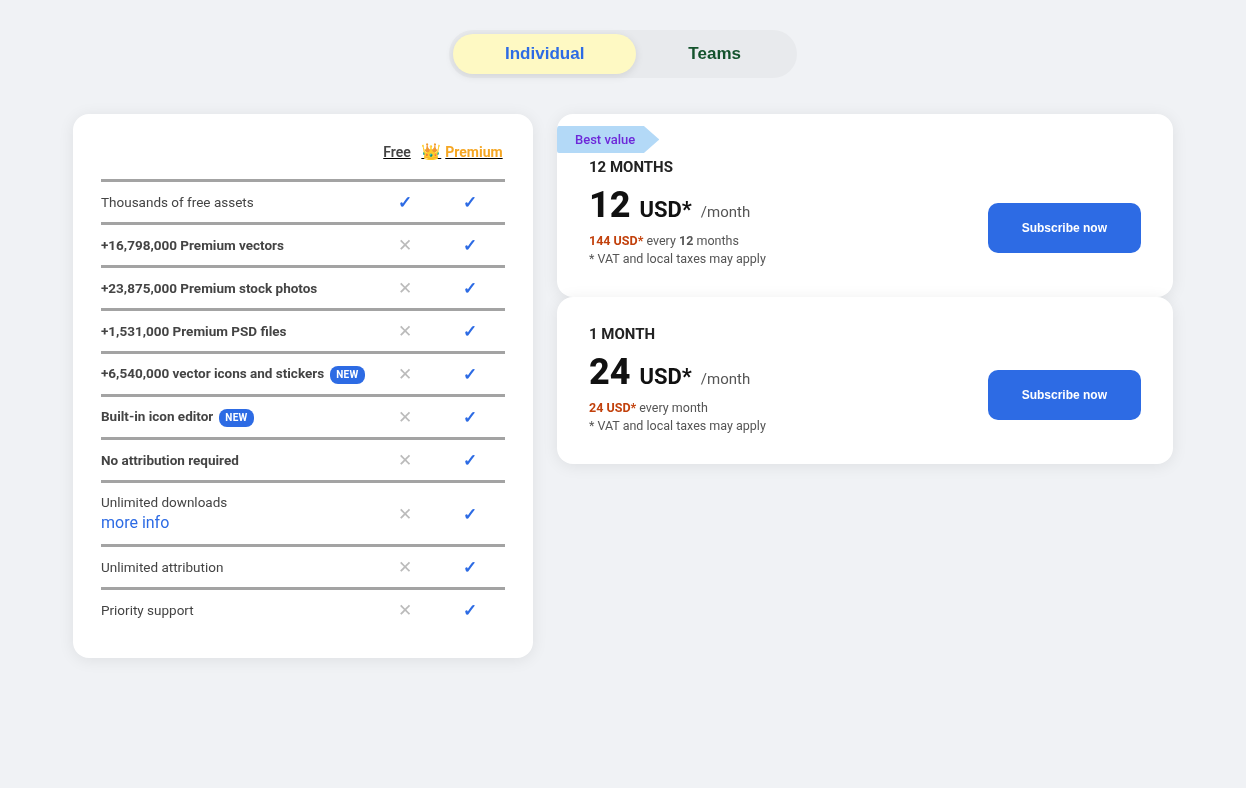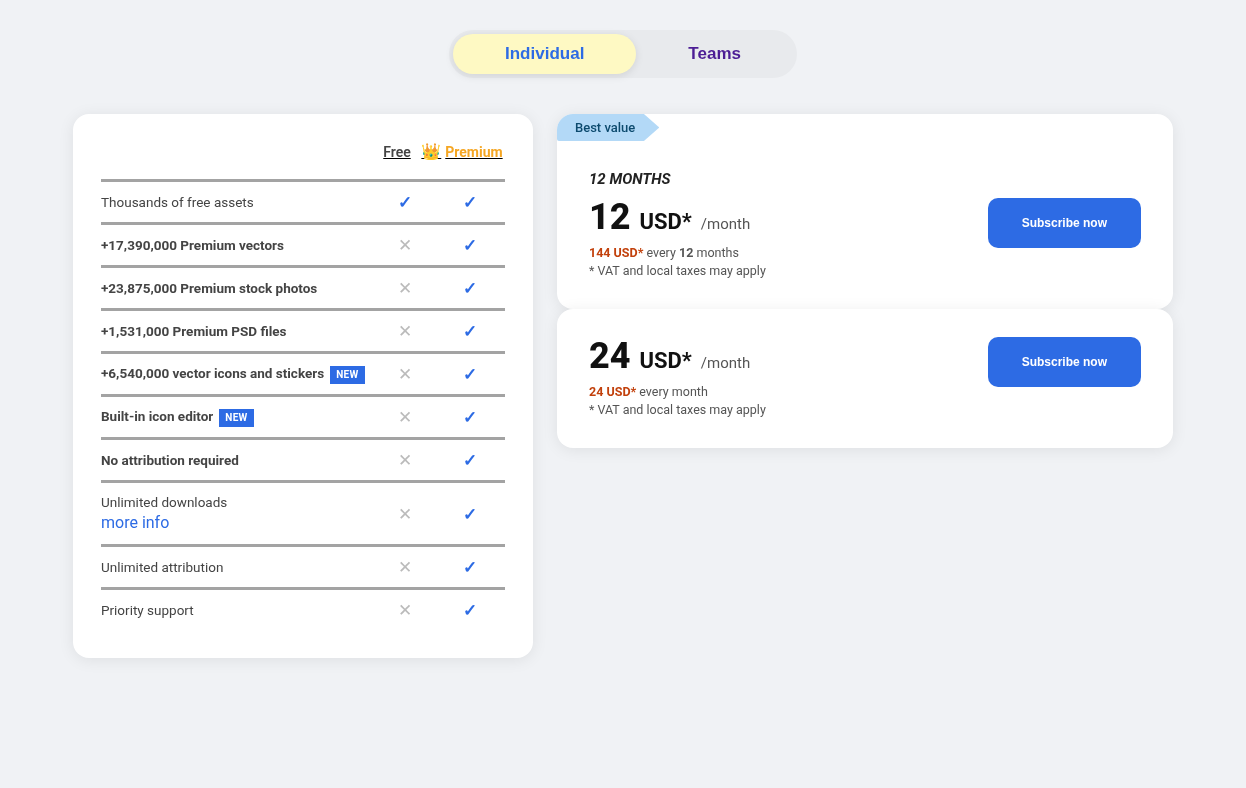--- a/index.html
+++ b/index.html
@@ -36,21 +36,21 @@
       cursor: pointer;
       transition: all 0.2s;
     }
     .tab-btn.active {
       background: #fef9c3;
       color: #2d6be4;
       box-shadow: 0 2px 8px rgba(0,0,0,0.1);
     }
     .tab-btn.inactive {
       background: transparent;
-      color: #4c1d95;
+      color: #14532d;
     }
     .main-content {
       display: flex;
       gap: 24px;
       align-items: flex-start;
     }
     
     .features-card {
       background: #fff;
       border-radius: 16px;
@@ -103,21 +103,21 @@
     .feature-label strong {
       font-weight: 700;
     }
     .badge-new {
       display: inline-block;
       background: #2d6be4;
       color: #fff;
       font-size: 10px;
       font-weight: 700;
       padding: 2px 6px;
-      border-radius: 0;
+      border-radius: 8px;
       margin-left: 6px;
       vertical-align: middle;
       letter-spacing: 0.3px;
     }
     .more-info {
       color: #2d6be4;
       font-size: 16px;
       display: block;
       cursor: pointer;
       text-decoration: none;
@@ -149,43 +149,42 @@
     .pricing-card {
       background: #fff;
       border-radius: 16px;
       box-shadow: 0 2px 16px rgba(0,0,0,0.08);
       padding: 28px 32px;
       position: relative;
       overflow: hidden;
     }
     .best-value-ribbon {
       position: absolute;
-      top: 0;
+      top: 12px;
       left: 0;
       background: #b3d9f7;
-      color: #0c4a6e;
+      color: #6d28d9;
       font-size: 13px;
       font-weight: 500;
       padding: 6px 24px 6px 18px;
       clip-path: polygon(0 0, 85% 0, 100% 50%, 85% 100%, 0 100%);
       border-radius: 2px 0 0 2px;
     }
     .plan-duration {
       font-size: 15px;
       font-weight: 700;
       color: #222;
       margin-bottom: 10px;
     }
     .plan-duration.with-ribbon {
-      margin-top: 28px;
-      font-style: italic;
+      margin-top: 16px;
     }
     .plan-price-row {
       display: flex;
-      align-items: flex-start;
+      align-items: center;
       justify-content: space-between;
       gap: 21px;
     }
     .plan-price-info {
       flex: 1;
     }
     .plan-price-main {
       font-size: 36px;
       font-weight: 800;
       color: #111;
@@ -247,21 +246,21 @@
         </div>
       </div>
 
       <div id="feature-rows">
           <div class="feature-row">
             <div class="feature-label">Thousands of free assets</div>
             <div class="check-col"><span class="check-yes">✓</span></div>
             <div class="check-col premium-col"><span class="check-yes">✓</span></div>
           </div>
           <div class="feature-row">
-            <div class="feature-label"><strong>+17,390,000 Premium vectors</strong></div>
+            <div class="feature-label"><strong>+16,798,000 Premium vectors</strong></div>
             <div class="check-col"><span class="check-no">✕</span></div>
             <div class="check-col premium-col"><span class="check-yes">✓</span></div>
           </div>
           <div class="feature-row">
             <div class="feature-label"><strong>+23,875,000 Premium stock photos</strong></div>
             <div class="check-col"><span class="check-no">✕</span></div>
             <div class="check-col premium-col"><span class="check-yes">✓</span></div>
           </div>
           <div class="feature-row">
             <div class="feature-label"><strong>+1,531,000 Premium PSD files</strong></div>
@@ -311,20 +310,21 @@
       <div class="plan-price-main">
         12 <span class="currency">USD*</span> <span class="period">/month</span>
       </div>
       <div class="plan-price-sub"><span class="bold-num">144 USD*</span> every <strong>12</strong> months<br><span>* VAT and local taxes may apply</span>
       </div>
     </div>
     <button class="subscribe-btn">Subscribe now</button>
   </div>
           </div>
           <div class="pricing-card">
+            <div class="plan-duration">1 MONTH</div>
             <div class="plan-price-row">
     <div class="plan-price-info">
       <div class="plan-price-main">
         24 <span class="currency">USD*</span> <span class="period">/month</span>
       </div>
       <div class="plan-price-sub"><span class="bold-num">24 USD*</span> every month<br><span>* VAT and local taxes may apply</span>
       </div>
     </div>
     <button class="subscribe-btn">Subscribe now</button>
   </div>

